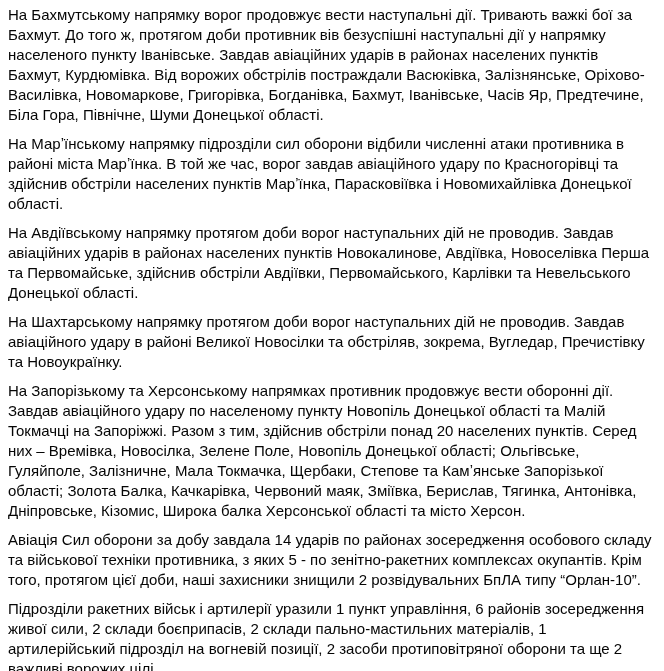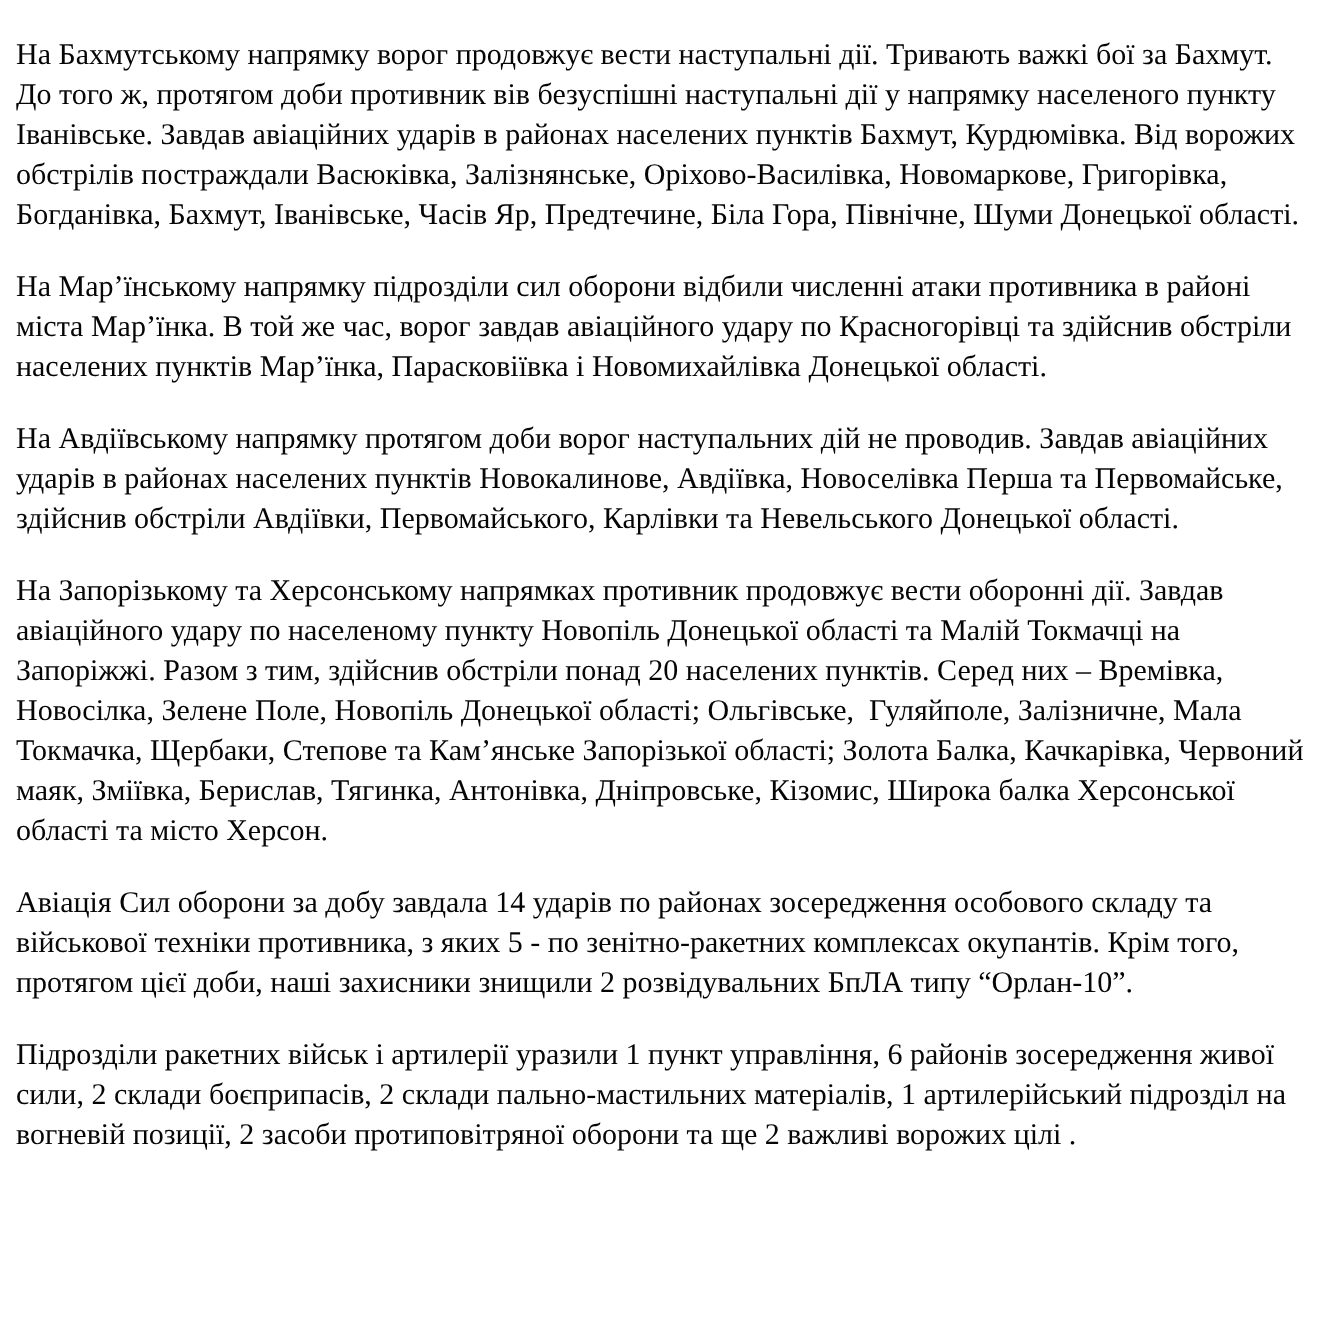--- a/index.html
+++ b/index.html
@@ -15,31 +15,31 @@
     background: #ffffff;
     font-family: "Liberation Sans", "DejaVu Sans", sans-serif;
     font-size: 15px;
     line-height: 20px;
     font-weight: 400;
     color: #050505;
     -webkit-font-smoothing: antialiased;
     overflow-wrap: break-word;
   }
   .report p {
-    margin: 16px 0 9px 0;
+    margin: 3px 0 9px 0;
     white-space: pre-wrap;
-    font-family: Liberation Serif, serif;
   }
   .report p:last-child {
     margin-bottom: 0;
   }
 </style>
 </head>
 <body>
 
 <div class="report">
   <p>На Бахмутському напрямку ворог продовжує вести наступальні дії. Тривають важкі бої за Бахмут. До того ж, протягом доби противник вів безуспішні наступальні дії у напрямку населеного пункту Іванівське. Завдав авіаційних ударів в районах населених пунктів Бахмут, Курдюмівка. Від ворожих обстрілів постраждали Васюківка, Залізнянське, Оріхово-Василівка, Новомаркове, Григорівка, Богданівка, Бахмут, Іванівське, Часів Яр, Предтечине, Біла Гора, Північне, Шуми Донецької області.</p>
   <p>На Марʼїнському напрямку підрозділи сил оборони відбили численні атаки противника в районі міста Марʼїнка. В той же час, ворог завдав авіаційного удару по Красногорівці та здійснив обстріли населених пунктів Марʼїнка, Парасковіївка і Новомихайлівка Донецької області.</p>
   <p>На Авдіївському напрямку протягом доби ворог наступальних дій не проводив. Завдав авіаційних ударів в районах населених пунктів Новокалинове, Авдіївка, Новоселівка Перша та Первомайське, здійснив обстріли Авдіївки, Первомайського, Карлівки та Невельського Донецької області.</p>
+  <p>На Шахтарському напрямку протягом доби ворог наступальних дій не проводив. Завдав авіаційного удару в районі Великої Новосілки та обстріляв, зокрема, Вугледар, Пречистівку та Новоукраїнку.</p>
   <p>На Запорізькому та Херсонському напрямках противник продовжує вести оборонні дії. Завдав авіаційного удару по населеному пункту Новопіль Донецької області та Малій Токмачці на Запоріжжі. Разом з тим, здійснив обстріли понад 20 населених пунктів. Серед них – Времівка, Новосілка, Зелене Поле, Новопіль Донецької області; Ольгівське,  Гуляйполе, Залізничне, Мала Токмачка, Щербаки, Степове та Камʼянське Запорізької області; Золота Балка, Качкарівка, Червоний маяк, Зміївка, Берислав, Тягинка, Антонівка, Дніпровське, Кізомис, Широка балка Херсонської області та місто Херсон.</p>
   <p>Авіація Сил оборони за добу завдала 14 ударів по районах зосередження особового складу та військової техніки противника, з яких 5 - по зенітно-ракетних комплексах окупантів. Крім того, протягом цієї доби, наші захисники знищили 2 розвідувальних БпЛА типу “Орлан-10”.</p>
   <p>Підрозділи ракетних військ і артилерії уразили 1 пункт управління, 6 районів зосередження живої сили, 2 склади боєприпасів, 2 склади пально-мастильних матеріалів, 1 артилерійський підрозділ на вогневій позиції, 2 засоби протиповітряної оборони та ще 2 важливі ворожих цілі .</p>
 </div>
 
 </body></html>

